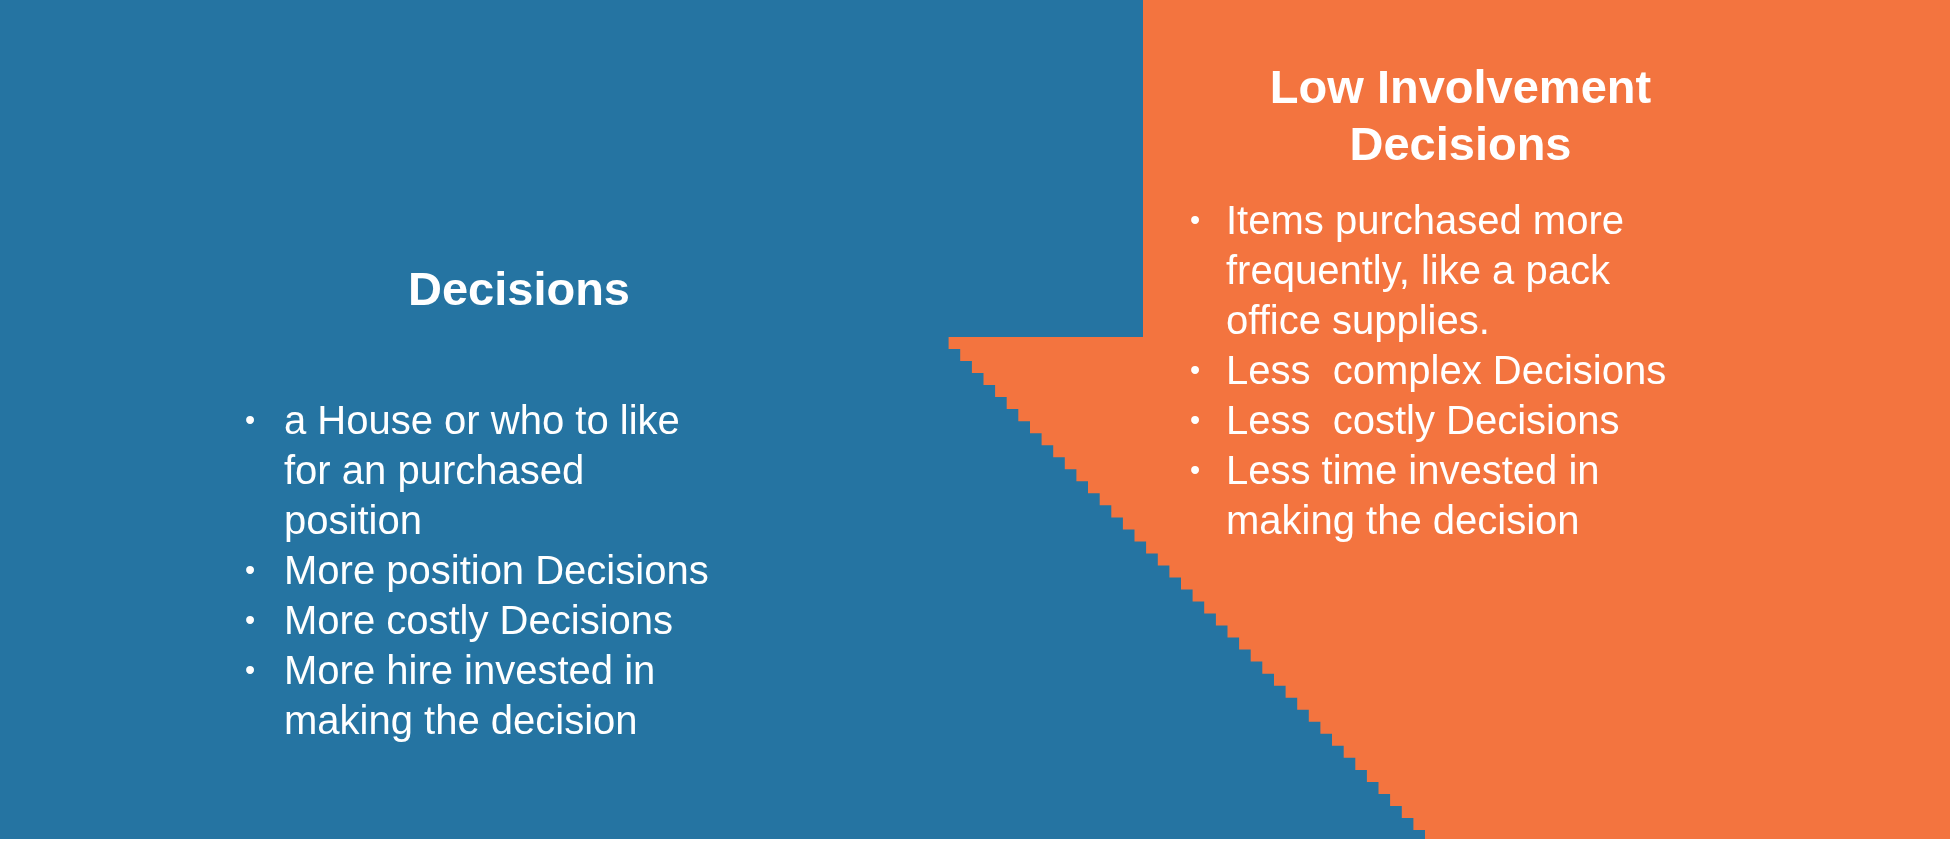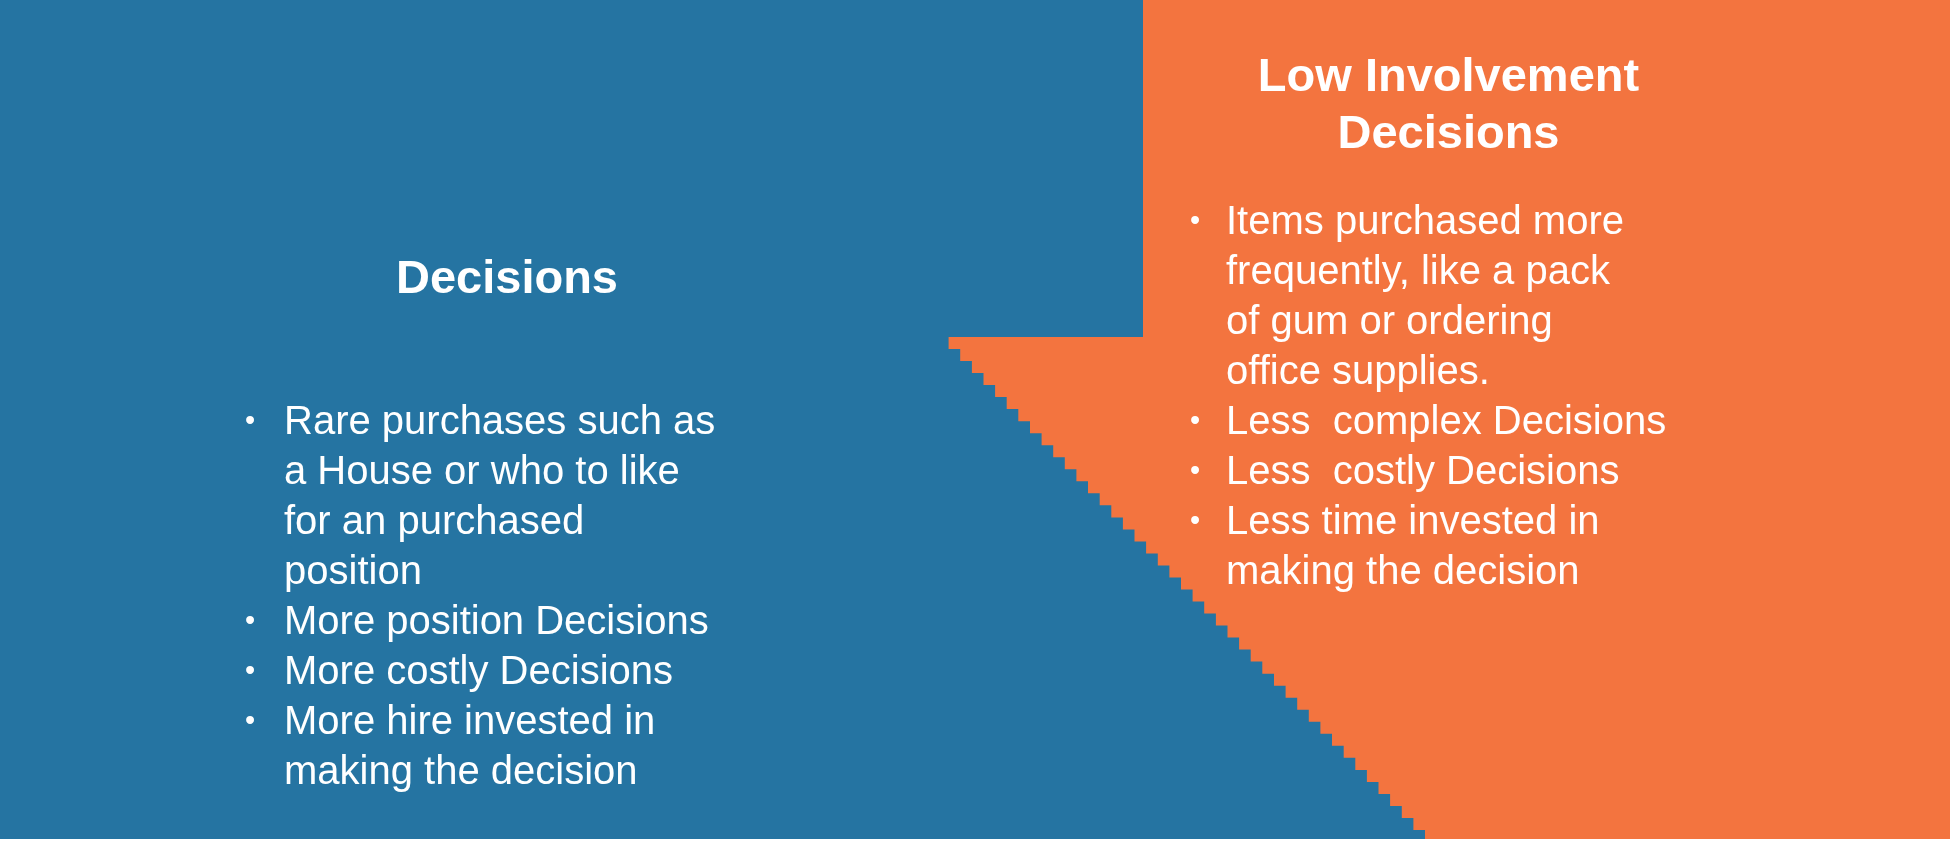--- a/index.html
+++ b/index.html
@@ -13,21 +13,21 @@
     width:1950px;height:842px;
     background:#ffffff;
     overflow:hidden;
     font-family:"Liberation Sans", sans-serif;
   }
   .blue-bg{position:absolute;left:0;top:0;width:1950px;height:842px;background:var(--blue);}
   .shape{position:absolute;left:0;top:0;width:1950px;height:842px;display:block;}
   .bottom-strip{position:absolute;left:0;bottom:0;width:1950px;height:3px;background:#ffffff;z-index:5;}
   .panel{position:absolute;left:0;top:0;width:0;height:0;}
   .title{
-    position:absolute;margin:0;
+    position:absolute;margin:12px;
     font-weight:bold;font-size:47px;line-height:57px;
     color:var(--text);text-align:center;z-index:3;
   }
   .tline{display:block;white-space:pre;}
   .left-title{left:150px;top:248px;width:714px;}
   .right-title{left:1145px;top:46px;width:607px;}
   .bullets{
     position:absolute;color:var(--text);
     font-size:40px;line-height:50px;z-index:3;
   }
@@ -50,21 +50,20 @@
   </svg>
 
   <div class="panel">
     <h2 class="title left-title">
       <span class="tline">Decisions</span>
     </h2>
     <div class="bullets left-bullets">
       <div class="item">
         <span class="dot">•</span>
         <div>
-          <div class="bline">Rare purchases such as</div>
           <div class="bline">a House or who to like</div>
           <div class="bline">for an purchased</div>
           <div class="bline">position</div>
         </div>
       </div>
       <div class="item">
         <span class="dot">•</span>
         <div>
           <div class="bline">More position Decisions</div>
         </div>
@@ -89,21 +88,20 @@
     <h2 class="title right-title">
       <span class="tline">Low Involvement</span>
       <span class="tline">Decisions</span>
     </h2>
     <div class="bullets right-bullets">
       <div class="item">
         <span class="dot">•</span>
         <div>
           <div class="bline">Items purchased more</div>
           <div class="bline">frequently, like a pack</div>
-          <div class="bline">of gum or ordering</div>
           <div class="bline">office supplies.</div>
         </div>
       </div>
       <div class="item">
         <span class="dot">•</span>
         <div>
           <div class="bline">Less  complex Decisions</div>
         </div>
       </div>
       <div class="item">

